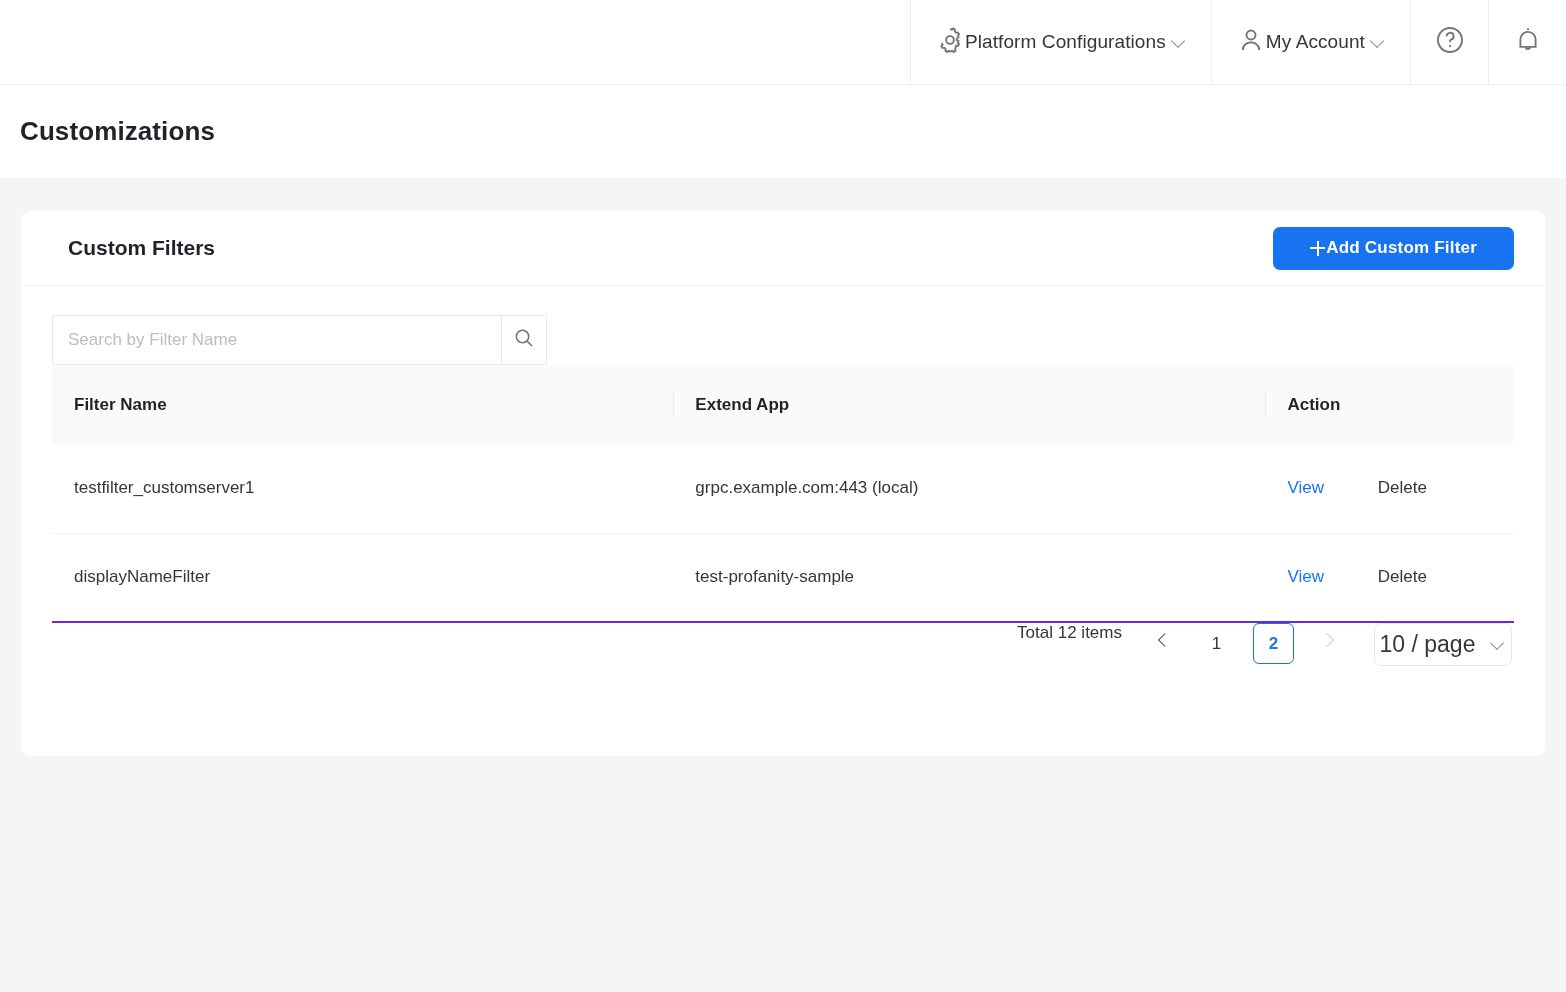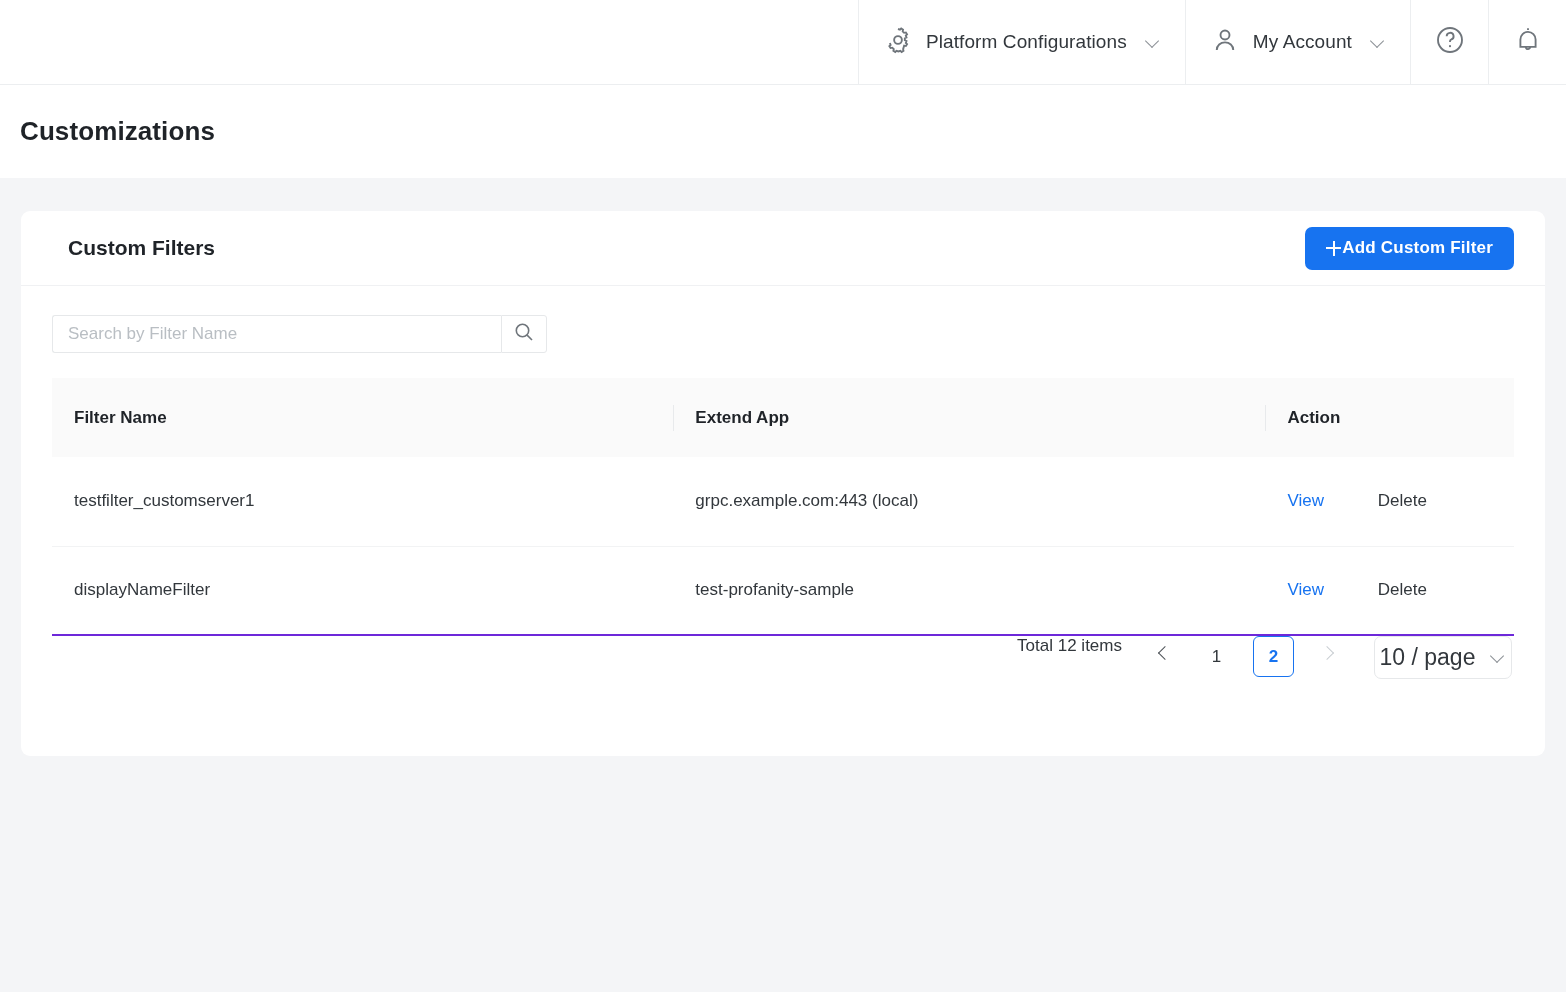--- a/index.html
+++ b/index.html
@@ -20,21 +20,20 @@
     display: flex;
     align-items: stretch;
     justify-content: flex-end;
   }
   .topbar-spacer { flex: 1 1 auto; }
 
   .topbar-item {
     display: flex;
     align-items: center;
     justify-content: center;
-    gap: 13px;
     padding: 0 24px;
     border-left: 1px solid #eceef0;
     cursor: pointer;
     color: #2b3034;
     font-size: 19px;
     white-space: nowrap;
   }
   .topbar-item.icon-only { width: 78px; padding: 0; }
 
   .ti-label { font-size: 19px; color: #32373c; letter-spacing: .1px; }
@@ -98,21 +97,21 @@
     color: #1f2328;
     margin-left: 16px;
   }
 
   .btn-primary {
     background: #1773f0;
     color: #ffffff;
     border: none;
     border-radius: 7px;
     height: 43px;
-    padding: 0 21px;
+    padding: 0 37px;
     font-size: 17px;
     font-family: "Liberation Sans", sans-serif;
     font-weight: bold;
     display: inline-flex;
     align-items: center;
     gap: 1px;
     cursor: pointer;
     letter-spacing: .2px;
   }
   .plus {
@@ -128,22 +127,21 @@
   }
   .plus::before { left: 0; top: 6.5px; width: 15px; height: 2px; }
   .plus::after  { top: 0; left: 6.5px; height: 15px; width: 2px; }
 
   .card-body { padding: 29px 31px 0 31px; }
 
   
   .search-wrap {
     display: flex;
     width: 495px;
-    height: 38px;
-    margin-bottom: 25px;
+    height: 50px;
   }
   .search-input {
     flex: 1 1 auto;
     border: 1px solid #e6e8ea;
     border-right: none;
     border-radius: 3px 0 0 3px;
     padding: 0 15px;
     font-size: 17px;
     font-family: "Liberation Sans", sans-serif;
     color: #32373c;

